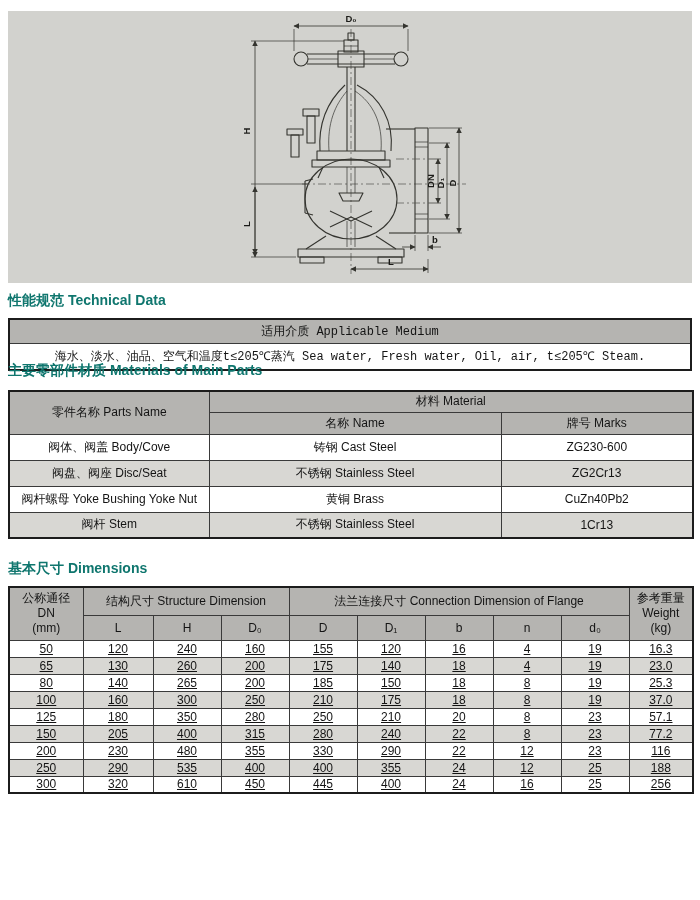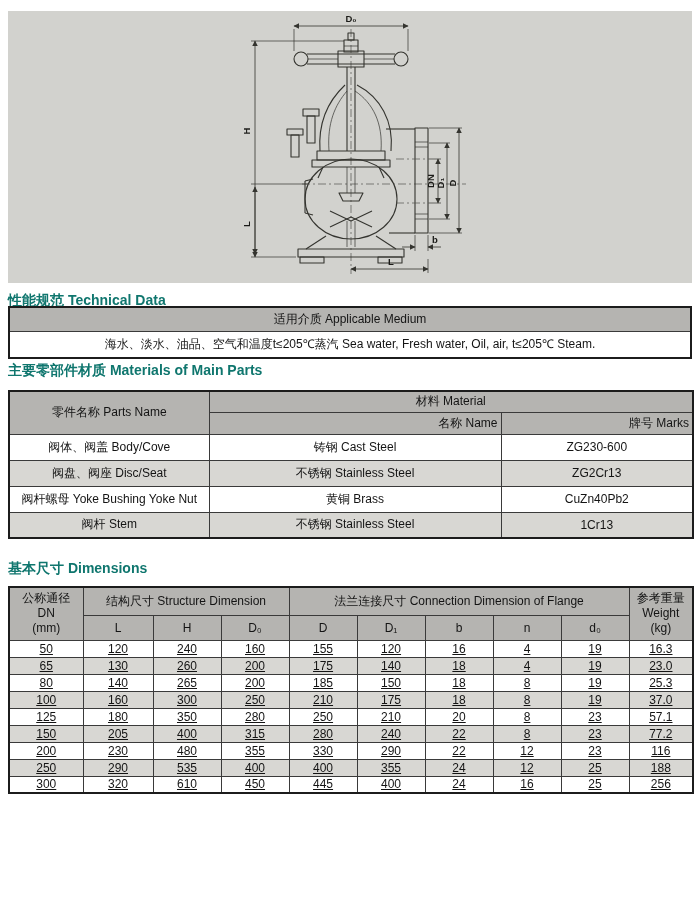--- a/index.html
+++ b/index.html
@@ -26,26 +26,26 @@
   table {
     position:absolute; left:8px; width:684px;
     border-collapse:collapse; table-layout:fixed;
     font-size:12px; text-align:center; color:#141414;
     border:2px solid #1c1c1c;
   }
   th, td { border:1px solid #3a3a3a; padding:0 3px; font-weight:normal; overflow:hidden; }
   .hdr { background:#b5b4b1; }
   .alt { background:#d8d7d3;padding-left:42px; }
   .pre { white-space:pre-line; line-height:1.25; }
-  #t-technical { top:306px; }
+  #t-technical { top:318px;font-family:Liberation Mono, monospace; }
   #t-technical tr.h  { height:24px; }
   #t-technical tr.c  { height:27px; }
   #t-materials { top:390px; }
   #t-materials tr.h1 { height:21px; }
-  #t-materials tr.h2 { height:22px;text-align:right; }
+  #t-materials tr.h2 { height:22px; }
   #t-materials tr.d  { height:26px; }
   #t-dimensions { top:586px; }
   #t-dimensions tr.h1 { height:28px; }
   #t-dimensions tr.h2 { height:25px; }
   #t-dimensions tr.d  { height:17px;text-decoration:underline; }
 </style>
 </head>
 <body>
 
 <div class="panel">

